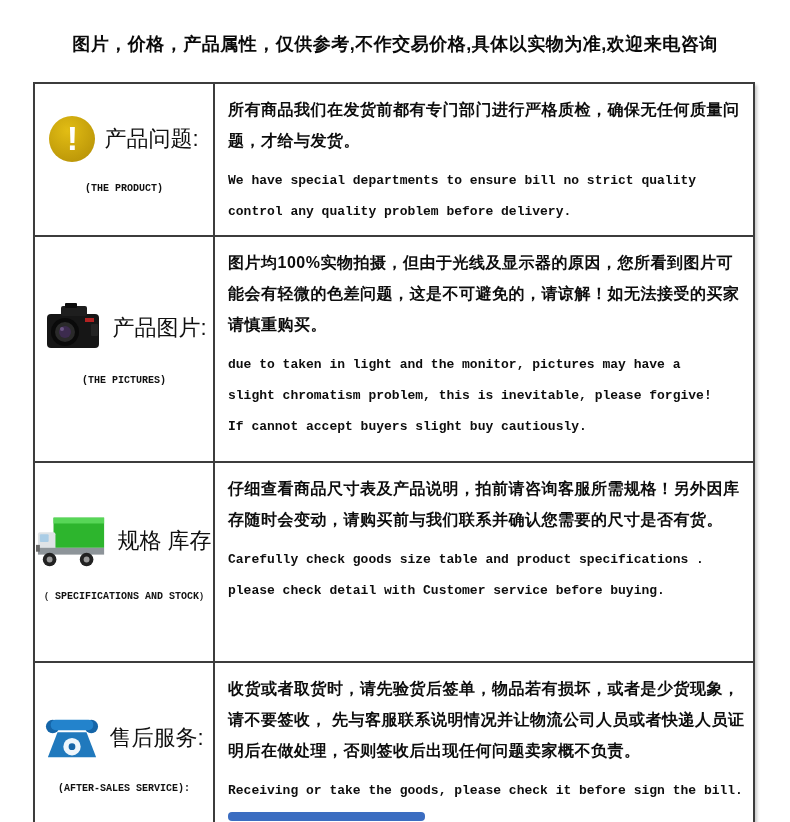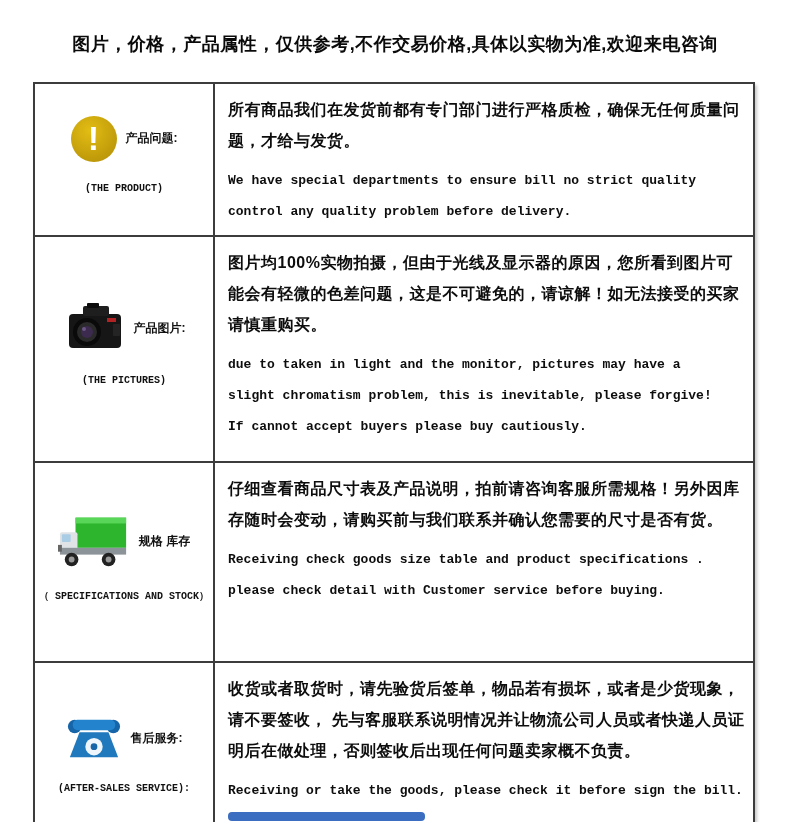--- a/index.html
+++ b/index.html
@@ -25,21 +25,21 @@
   }
   td{border:2px solid #3c3c3c;padding:0;}
   td.cell-left{width:178px;text-align:center;vertical-align:middle;}
   td.cell-right{vertical-align:top;padding:10px 6px 0 13px;}
   tr.row-1 td{height:141px;}
   tr.row-2 td{height:214px;border-radius:31px;}
   tr.row-3 td{height:188px;}
   tr.row-4 td{height:182px;}
 
   .label-top{display:flex;align-items:center;justify-content:center;gap:9px;}
-  .zh-title{font-size:12px;font-weight:700;white-space:nowrap;}
+  .zh-title{font-size:22px;font-weight:400;white-space:nowrap;}
   .en-title{
     margin-top:12px;
     padding:0 3px;
     font-family:"Liberation Mono",monospace;
     font-weight:700;
     font-size:10px;
     line-height:30px;
   }
 
   .zh-body{
@@ -125,21 +125,21 @@
           </svg>
           <span class="zh-title">产品图片:</span>
         </div>
         <div class="en-title">(THE PICTURES)</div>
       </td>
       <td class="cell-right">
         <p class="zh-body">图片均100%实物拍摄，但由于光线及显示器的原因，您所看到图片可能会有轻微的色差问题，这是不可避免的，请谅解！如无法接受的买家请慎重购买。</p>
         <div class="en-body">
           <div class="en-line">due to taken in light and the monitor, pictures may have a</div>
           <div class="en-line">slight chromatism problem, this is inevitable, please forgive!</div>
-          <div class="en-line">If cannot accept buyers please buy cautiously.</div>
+          <div class="en-line">If cannot accept buyers slight buy cautiously.</div>
         </div>
       </td>
     </tr>
 
     <tr class="row-3">
       <td class="cell-left">
         <div class="label-top">
           <svg class="svg-icon" width="72" height="58" viewBox="0 0 74 58">
             <rect x="18" y="5" width="52" height="31" fill="#2db52d"></rect>
             <rect x="18" y="5" width="52" height="6" fill="#57d657"></rect>
@@ -152,21 +152,21 @@
             <circle cx="52" cy="48" r="7" fill="#222"></circle>
                 <circle cx="52" cy="48" r="3" fill="#999"></circle>
           </svg>
           <span class="zh-title">规格 库存</span>
         </div>
         <div class="en-title">（ SPECIFICATIONS AND STOCK）</div>
       </td>
       <td class="cell-right">
         <p class="zh-body">仔细查看商品尺寸表及产品说明，拍前请咨询客服所需规格！另外因库存随时会变动，请购买前与我们联系并确认您需要的尺寸是否有货。</p>
         <div class="en-body">
-          <div class="en-line">Receiving check goods size table and product specifications .</div>
+          <div class="en-line">Carefully check goods size table and product specifications .</div>
           <div class="en-line">please check detail with Customer service before buying.</div>
         </div>
       </td>
     </tr>
 
     <tr class="row-4">
       <td class="cell-left">
         <div class="label-top">
           <svg class="svg-icon" width="56" height="48" viewBox="0 0 58 48">
             <circle cx="9" cy="12" r="7" fill="#1565a8"></circle>

